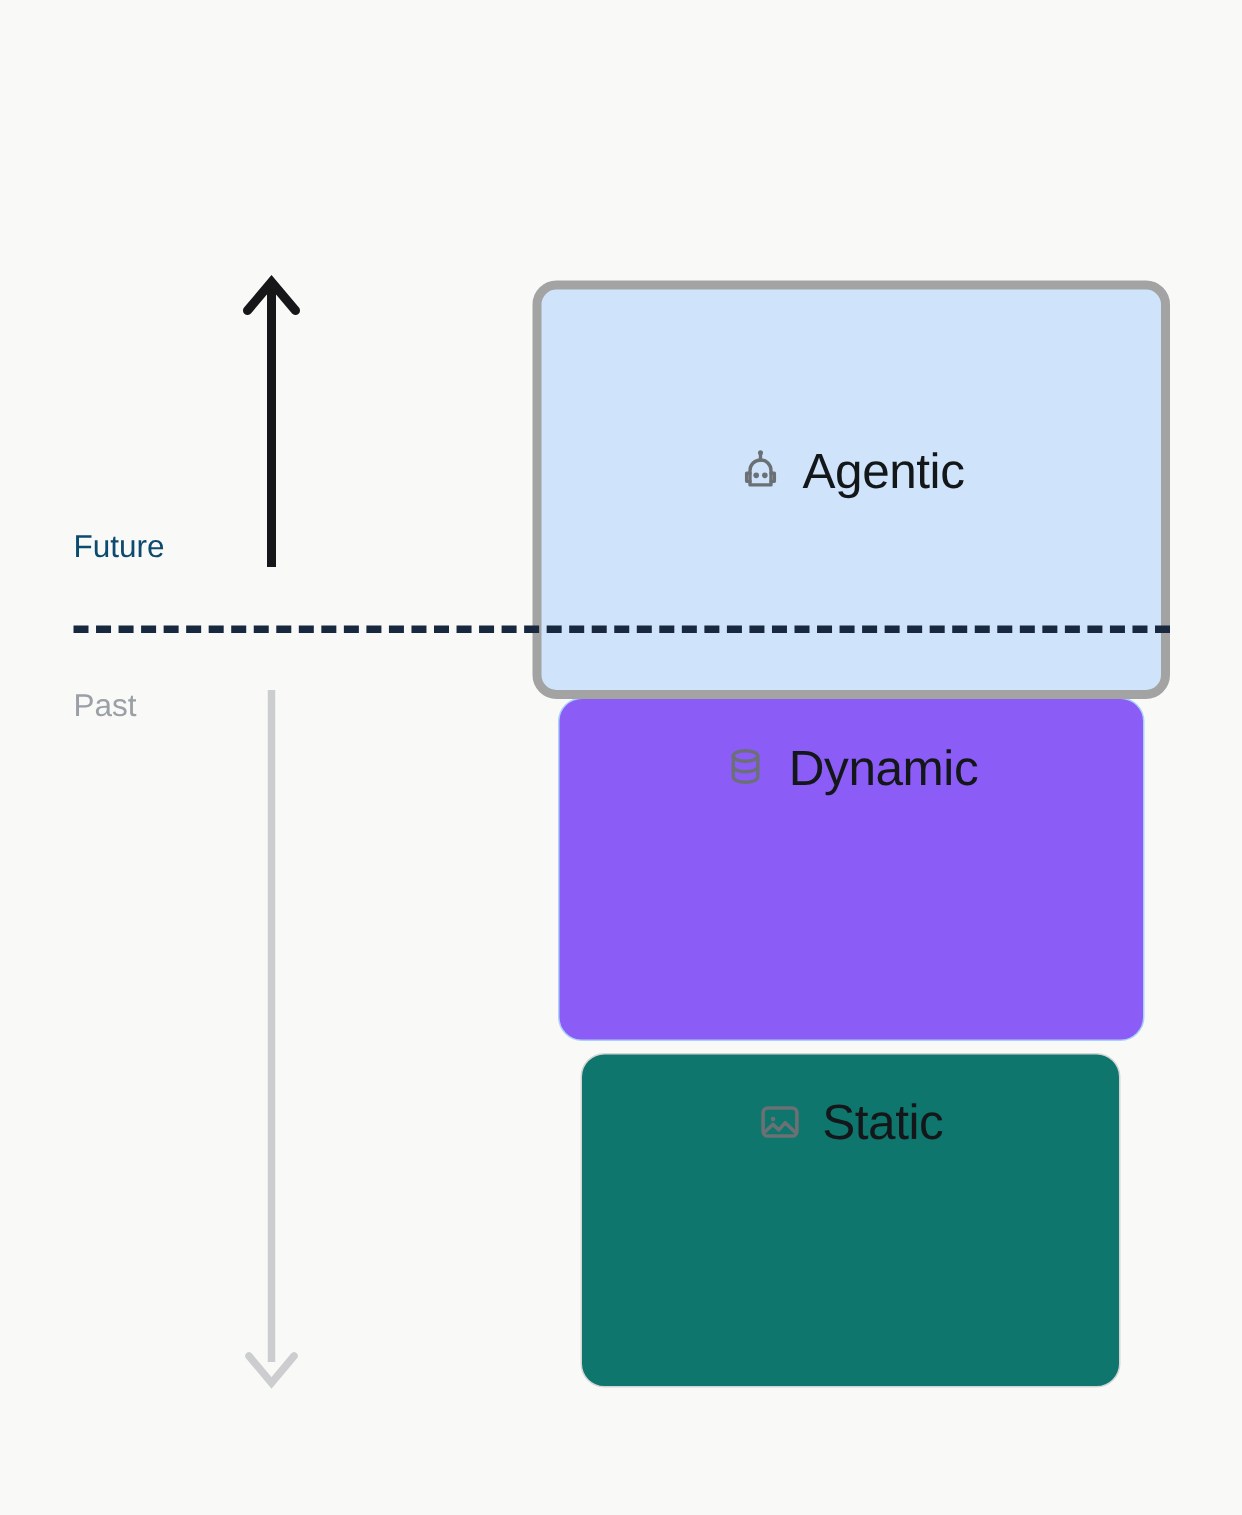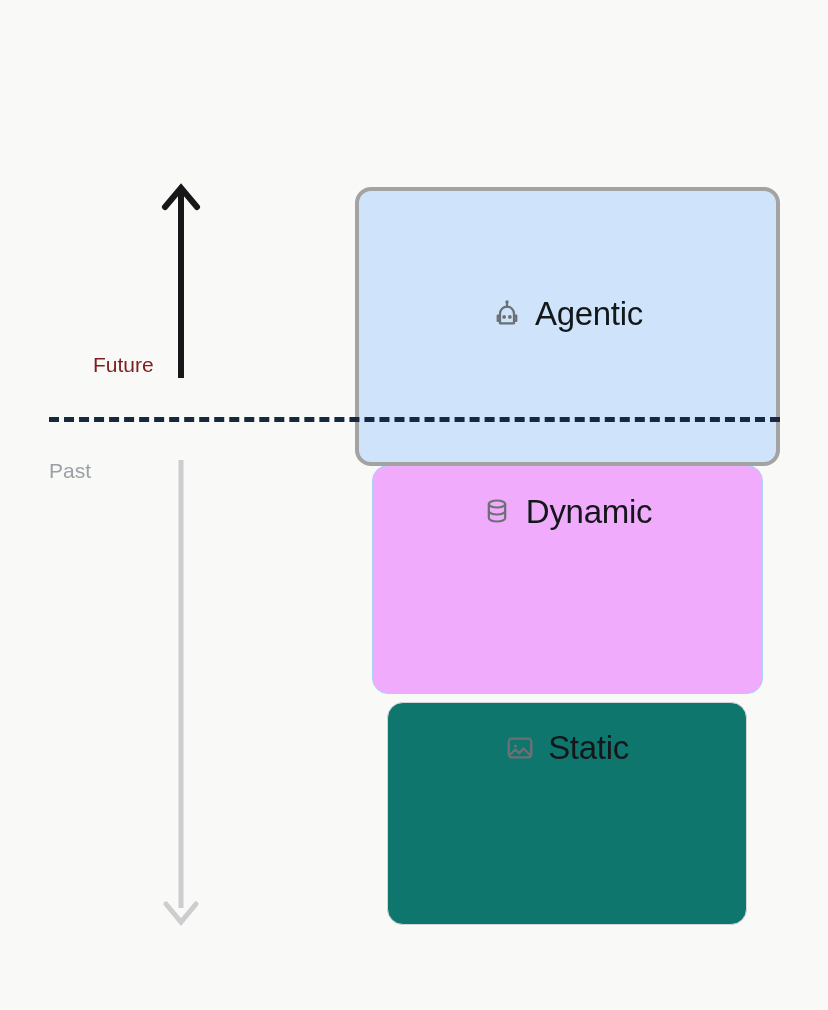--- a/index.html
+++ b/index.html
@@ -44,22 +44,21 @@
 
   
   .axis-label {
     position: absolute;
     font-size: 21px;
     white-space: nowrap;
   }
   .axis-label.future {
     left: 49px;
     top: 353px;
-    color: #7f1d1d;
-    margin-left: 44px;
+    color: #0c4a6e;
   }
   .axis-label.past {
     left: 49px;
     top: 459px;
     color: #9aa0a6;
   }
 
   
   .layer {
     position: absolute;
@@ -99,34 +98,34 @@
     z-index: 1;
   }
   .layer-static .layer-inner { transform: translateY(-66px); }
 
   
   .layer-dynamic {
     left: 372px;
     top: 465px;
     width: 391px;
     height: 229px;
-    background: #f0abfc;
+    background: #8b5cf6;
     border: 1.5px solid #a9d2f8;
     z-index: 2;
   }
   .layer-dynamic .layer-inner { transform: translateY(-68px); }
 
   
   .layer-agentic {
     left: 355px;
     top: 187px;
     width: 425px;
     height: 279px;
     background: #cfe4fb;
-    border: 4px solid #a3a3a3;
+    border: 6px solid #a3a3a3;
     z-index: 4;
   }
   .layer-agentic .layer-inner { transform: translateY(-13px); }
 
   
   .divider {
     position: absolute;
     left: 49px;
     top: 417px;
     width: 731px;

